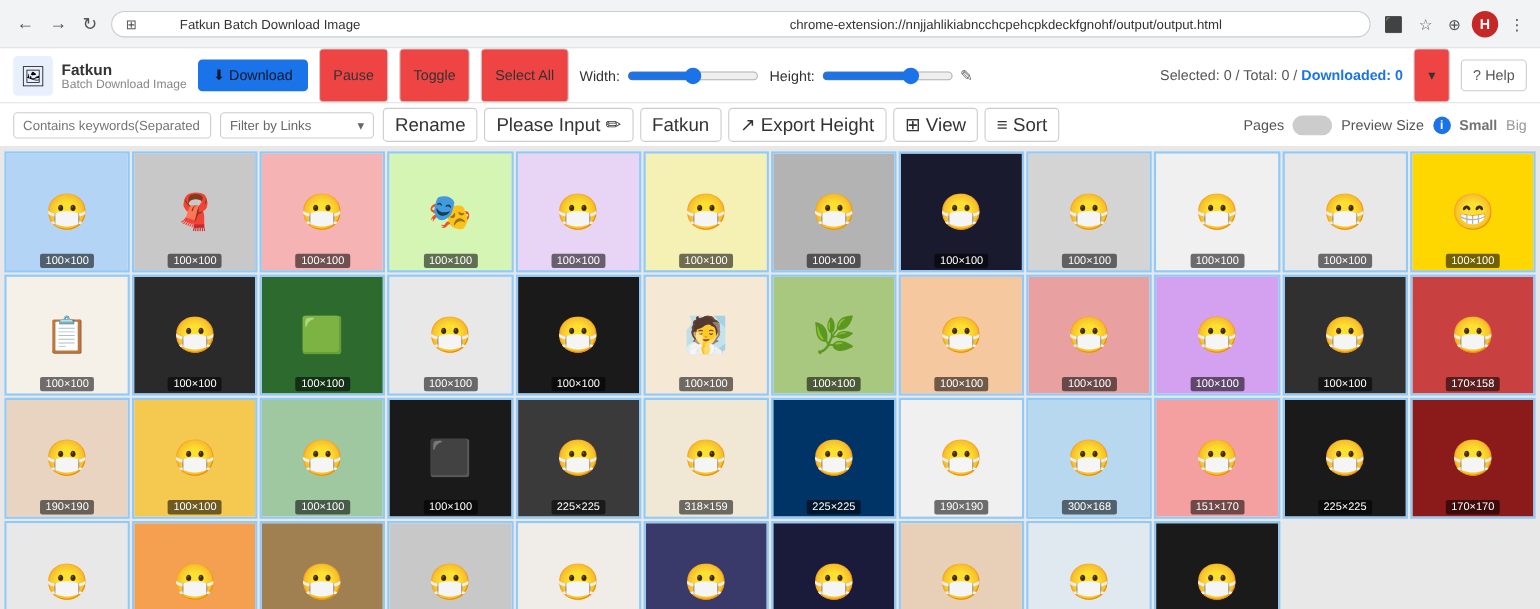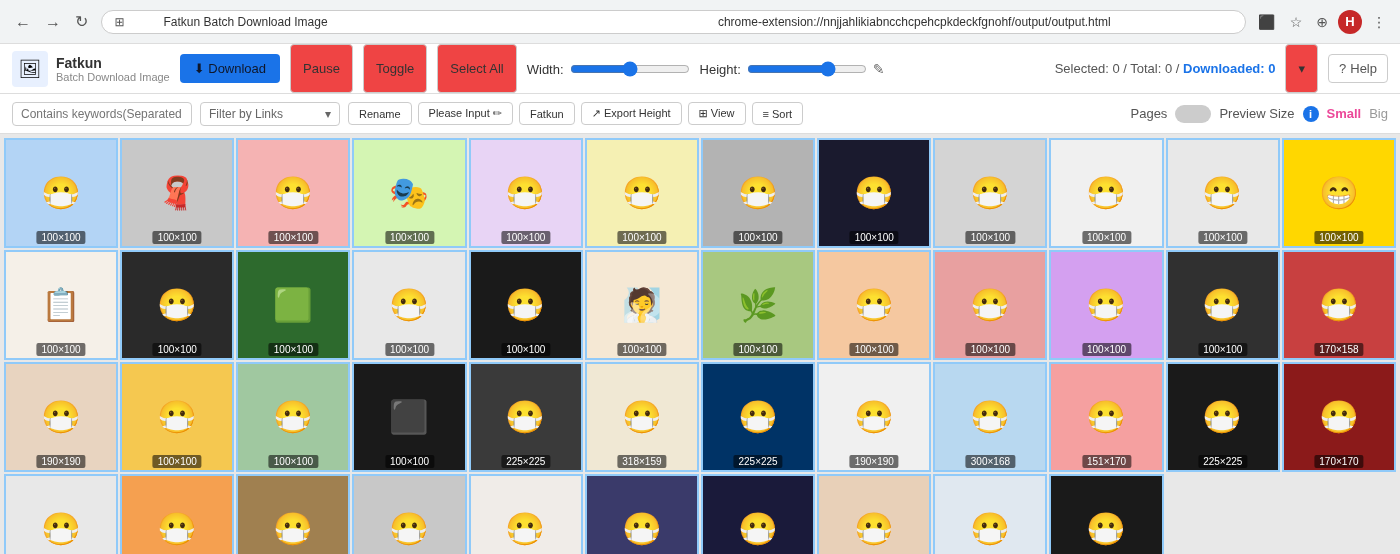--- a/index.html
+++ b/index.html
@@ -41,25 +41,25 @@
     .help-btn { display: flex; align-items: center; gap: 4px; border: 1px solid #ccc; border-radius: 4px; padding: 6px 10px; cursor: pointer; font-size: 13px; color: #555; }
 
     
     .filter-toolbar {
       display: flex; align-items: center; background: white; border-bottom: 1px solid #ddd;
       padding: 6px 12px; gap: 8px; height: 40px;
     }
     .filter-input { border: 1px solid #ccc; border-radius: 4px; padding: 4px 8px; font-size: 12px; color: #999; width: 180px; }
     .filter-page { border: 1px solid #ccc; border-radius: 4px; padding: 4px 8px; font-size: 12px; color: #666; width: 140px; display: flex; align-items: center; justify-content: space-between; cursor: pointer; }
     .filter-actions { display: flex; gap: 6px; }
-    .filter-btn { border: 1px solid #ccc; border-radius: 4px; padding: 4px 10px; cursor: pointer; font-size: 11px; color: #333; background: white; display: flex; align-items: center; gap: 4px; }
+    .filter-btn { border: 1px solid #ccc; border-radius: 4px; padding: 4px 10px; cursor: pointer; font-size: 17px; color: #333; background: white; display: flex; align-items: center; gap: 4px; }
     .pages-section { margin-left: auto; display: flex; align-items: center; gap: 8px; font-size: 13px; color: #555; }
     .toggle-switch { width: 36px; height: 18px; background: #ccc; border-radius: 9px; position: relative; cursor: pointer; }
     .size-option { color: #999; font-size: 13px; }
-    .size-option.active { color: #ec4899; font-weight: bold; }
+    .size-option.active { color: #737373; font-weight: bold; }
     .size-info { width: 16px; height: 16px; border-radius: 50%; background: #1a73e8; color: white; display: flex; align-items: center; justify-content: center; font-size: 11px; font-weight: bold; }
 
     
     .grid-container {
       display: grid;
       grid-template-columns: repeat(12, 1fr);
       gap: 2px;
       padding: 4px;
       background: #e8e8e8;
       flex: 1;

